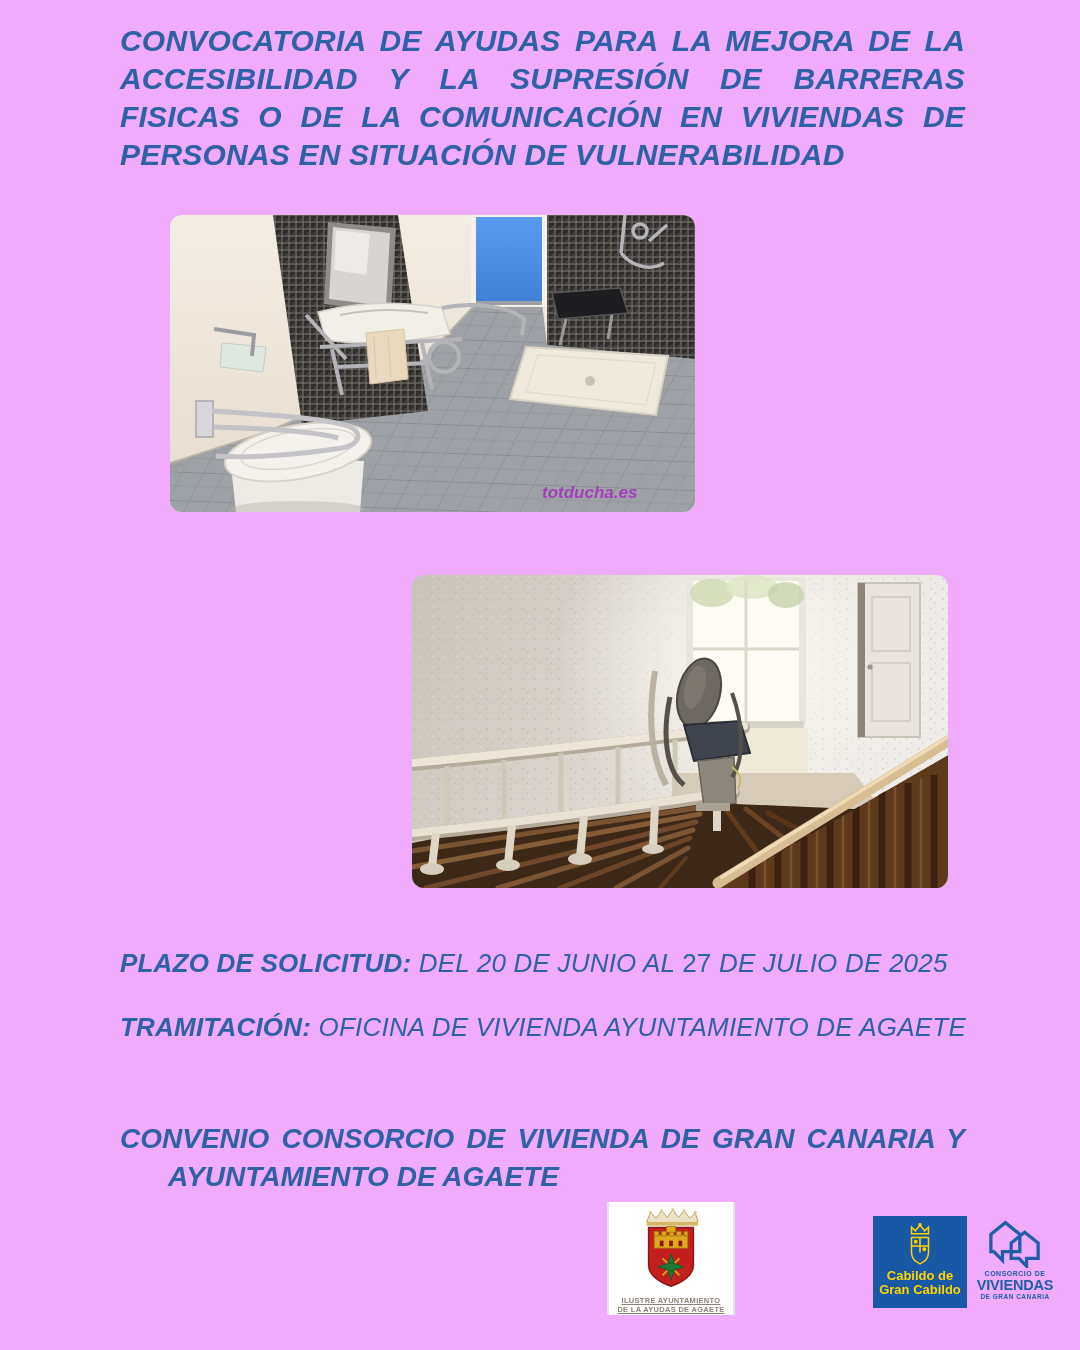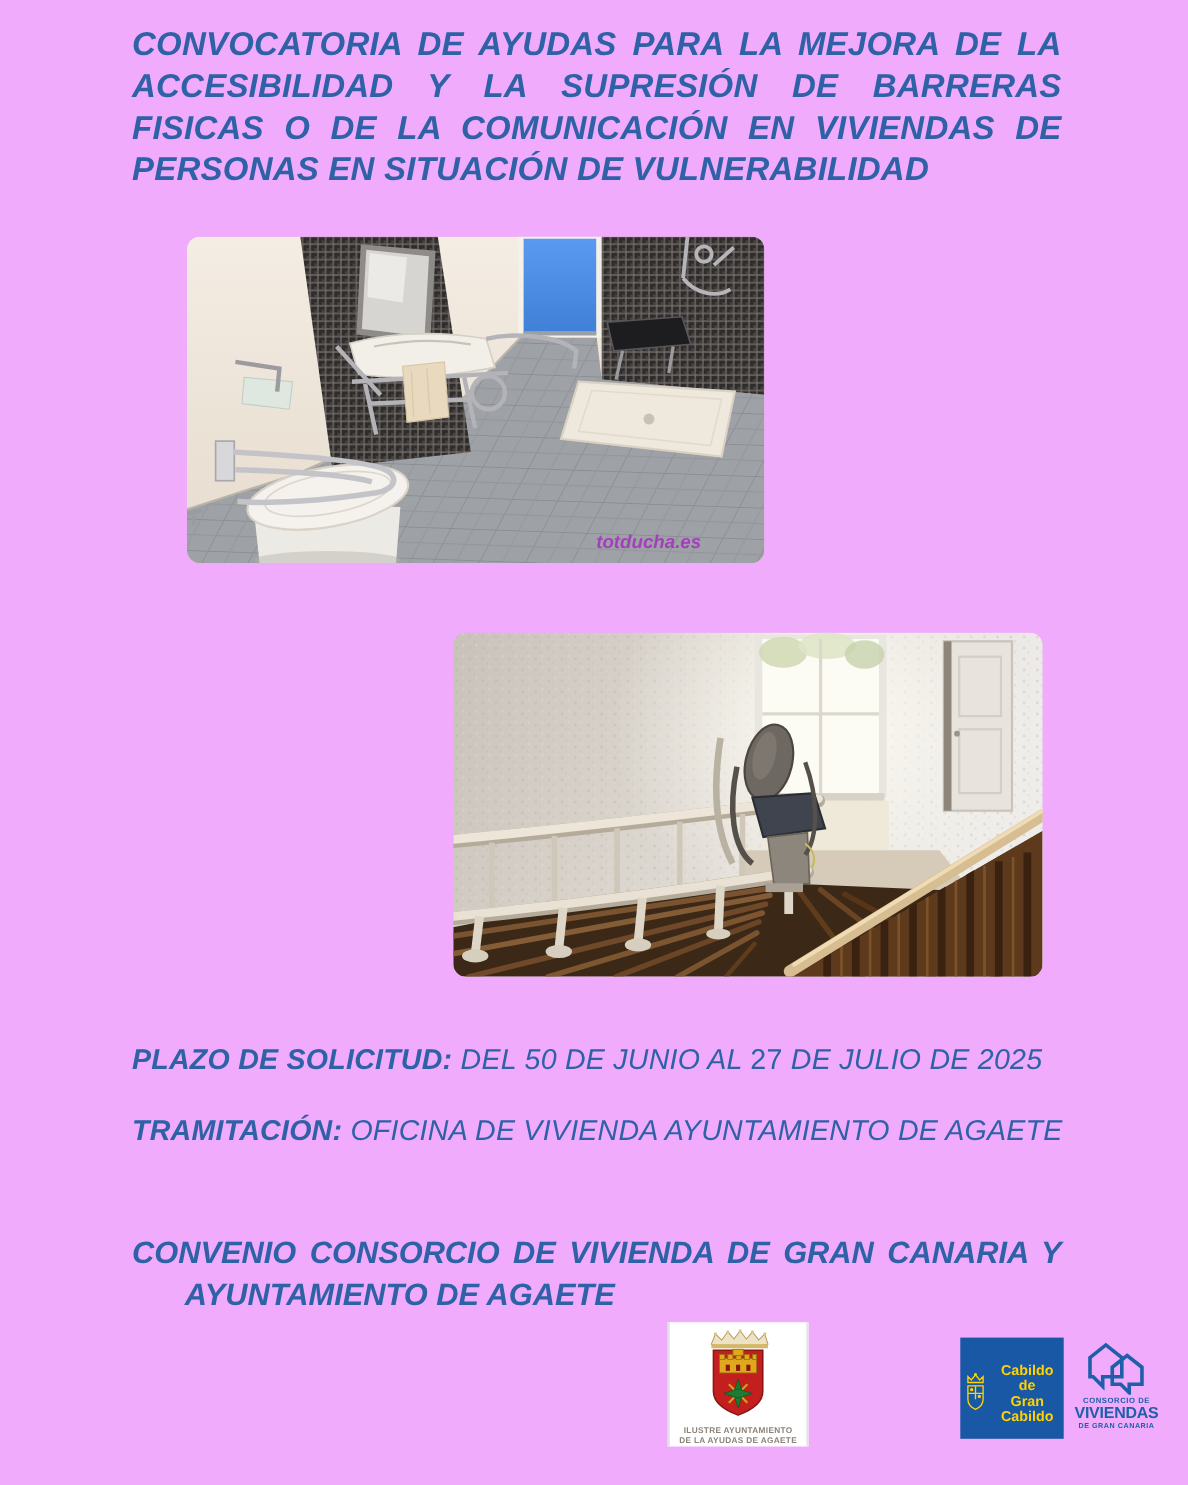--- a/index.html
+++ b/index.html
@@ -41,25 +41,25 @@
   .cline{text-align:justify;text-align-last:justify;}
   .cline.last{text-align-last:left;margin-left:48px;}
   
   .agaete-box{
     position:absolute;left:607px;top:1202px;width:128px;height:113px;background:#ffffff;
     border-left:2px solid #e4e4e4;border-right:2px solid #e4e4e4;
     display:flex;flex-direction:column;align-items:center;box-sizing:border-box;padding-top:5px;
   }
   .agaete-caption{
     margin-top:3px;font-size:7.5px;line-height:9px;font-weight:bold;
-    color:#8c8378;text-align:center;letter-spacing:.3px;
+    color:#8c8378;text-align:center;letter-spacing:.3px;text-decoration:underline;
   }
   .cabildo{
     position:absolute;left:873px;top:1216px;width:94px;height:92px;background:#1858a4;
-    display:flex;flex-direction:row;align-items:center;box-sizing:border-box;padding-top:7px;
+    display:flex;flex-direction:column;align-items:center;box-sizing:border-box;padding-top:7px;
   }
   .cabildo-text{
     margin-top:2px;color:#ffd200;font-weight:bold;font-size:13px;line-height:14px;text-align:center;
   }
   .consorcio{
     position:absolute;left:975px;top:1214px;width:80px;height:98px;
     display:flex;flex-direction:column;align-items:center;
   }
   .consorcio-l1{color:#1f5fa9;font-weight:bold;font-size:7px;line-height:8px;letter-spacing:.5px;margin-top:2px;}
   .consorcio-l2{color:#1f5fa9;font-weight:bold;font-size:14.5px;line-height:15px;letter-spacing:-.2px;}
@@ -280,21 +280,21 @@
         <rect x="284" y="228" width="34" height="8" fill="#aaa195"></rect>
         <path d="M258 122 C250 160 254 196 272 210" stroke="#55504a" stroke-width="5" fill="none"></path>
         <path d="M320 118 C332 150 332 186 320 202" stroke="#55504a" stroke-width="4" fill="none"></path>
         <path d="M320 192 C328 198 330 206 326 214" stroke="#c8b860" stroke-width="2" fill="none"></path>
       </g>
     </svg>
   </div>
 
   <div class="detail" id="plazo">
     <span class="lbl">PLAZO DE SOLICITUD:</span>
-    <span>DEL 50 DE JUNIO AL</span>
+    <span>DEL 20 DE JUNIO AL</span>
     <span class="upright">27</span>
     <span>DE JULIO DE 2025</span>
   </div>
 
   <div class="detail" id="tramitacion">
     <span class="lbl">TRAMITACIÓN:</span>
     <span>OFICINA DE VIVIENDA AYUNTAMIENTO DE AGAETE</span>
   </div>
 
   <div class="convenio">

